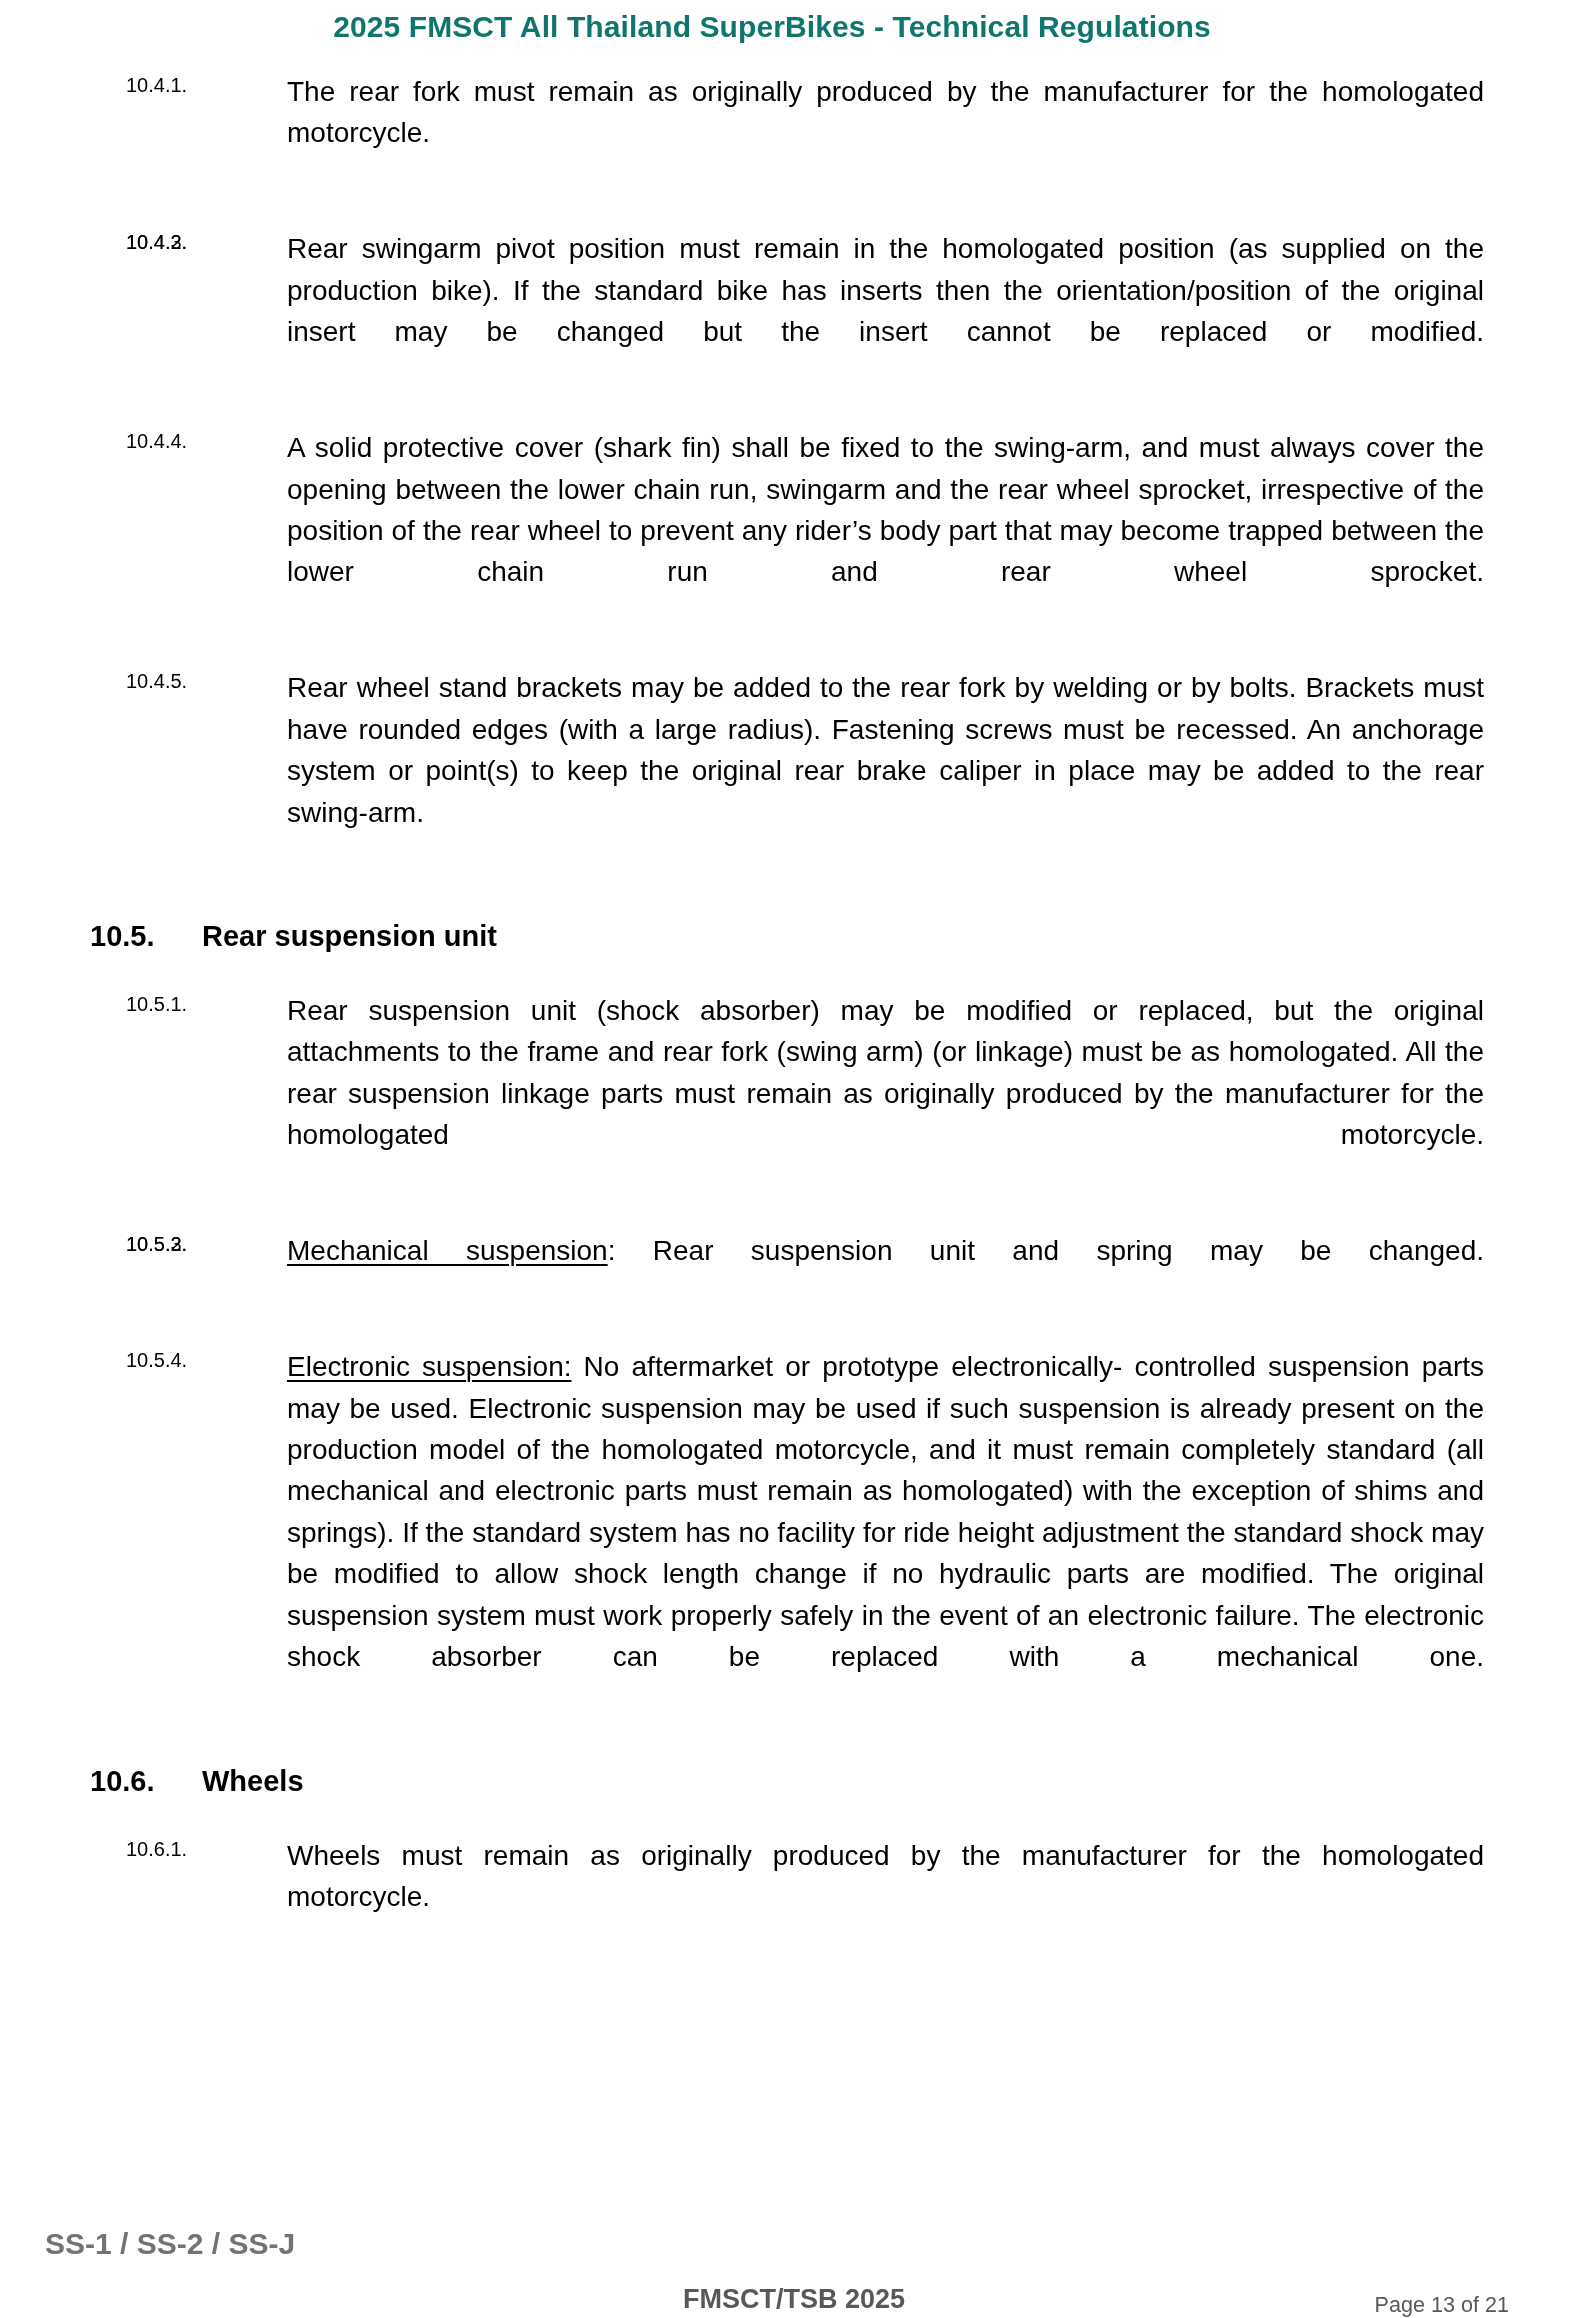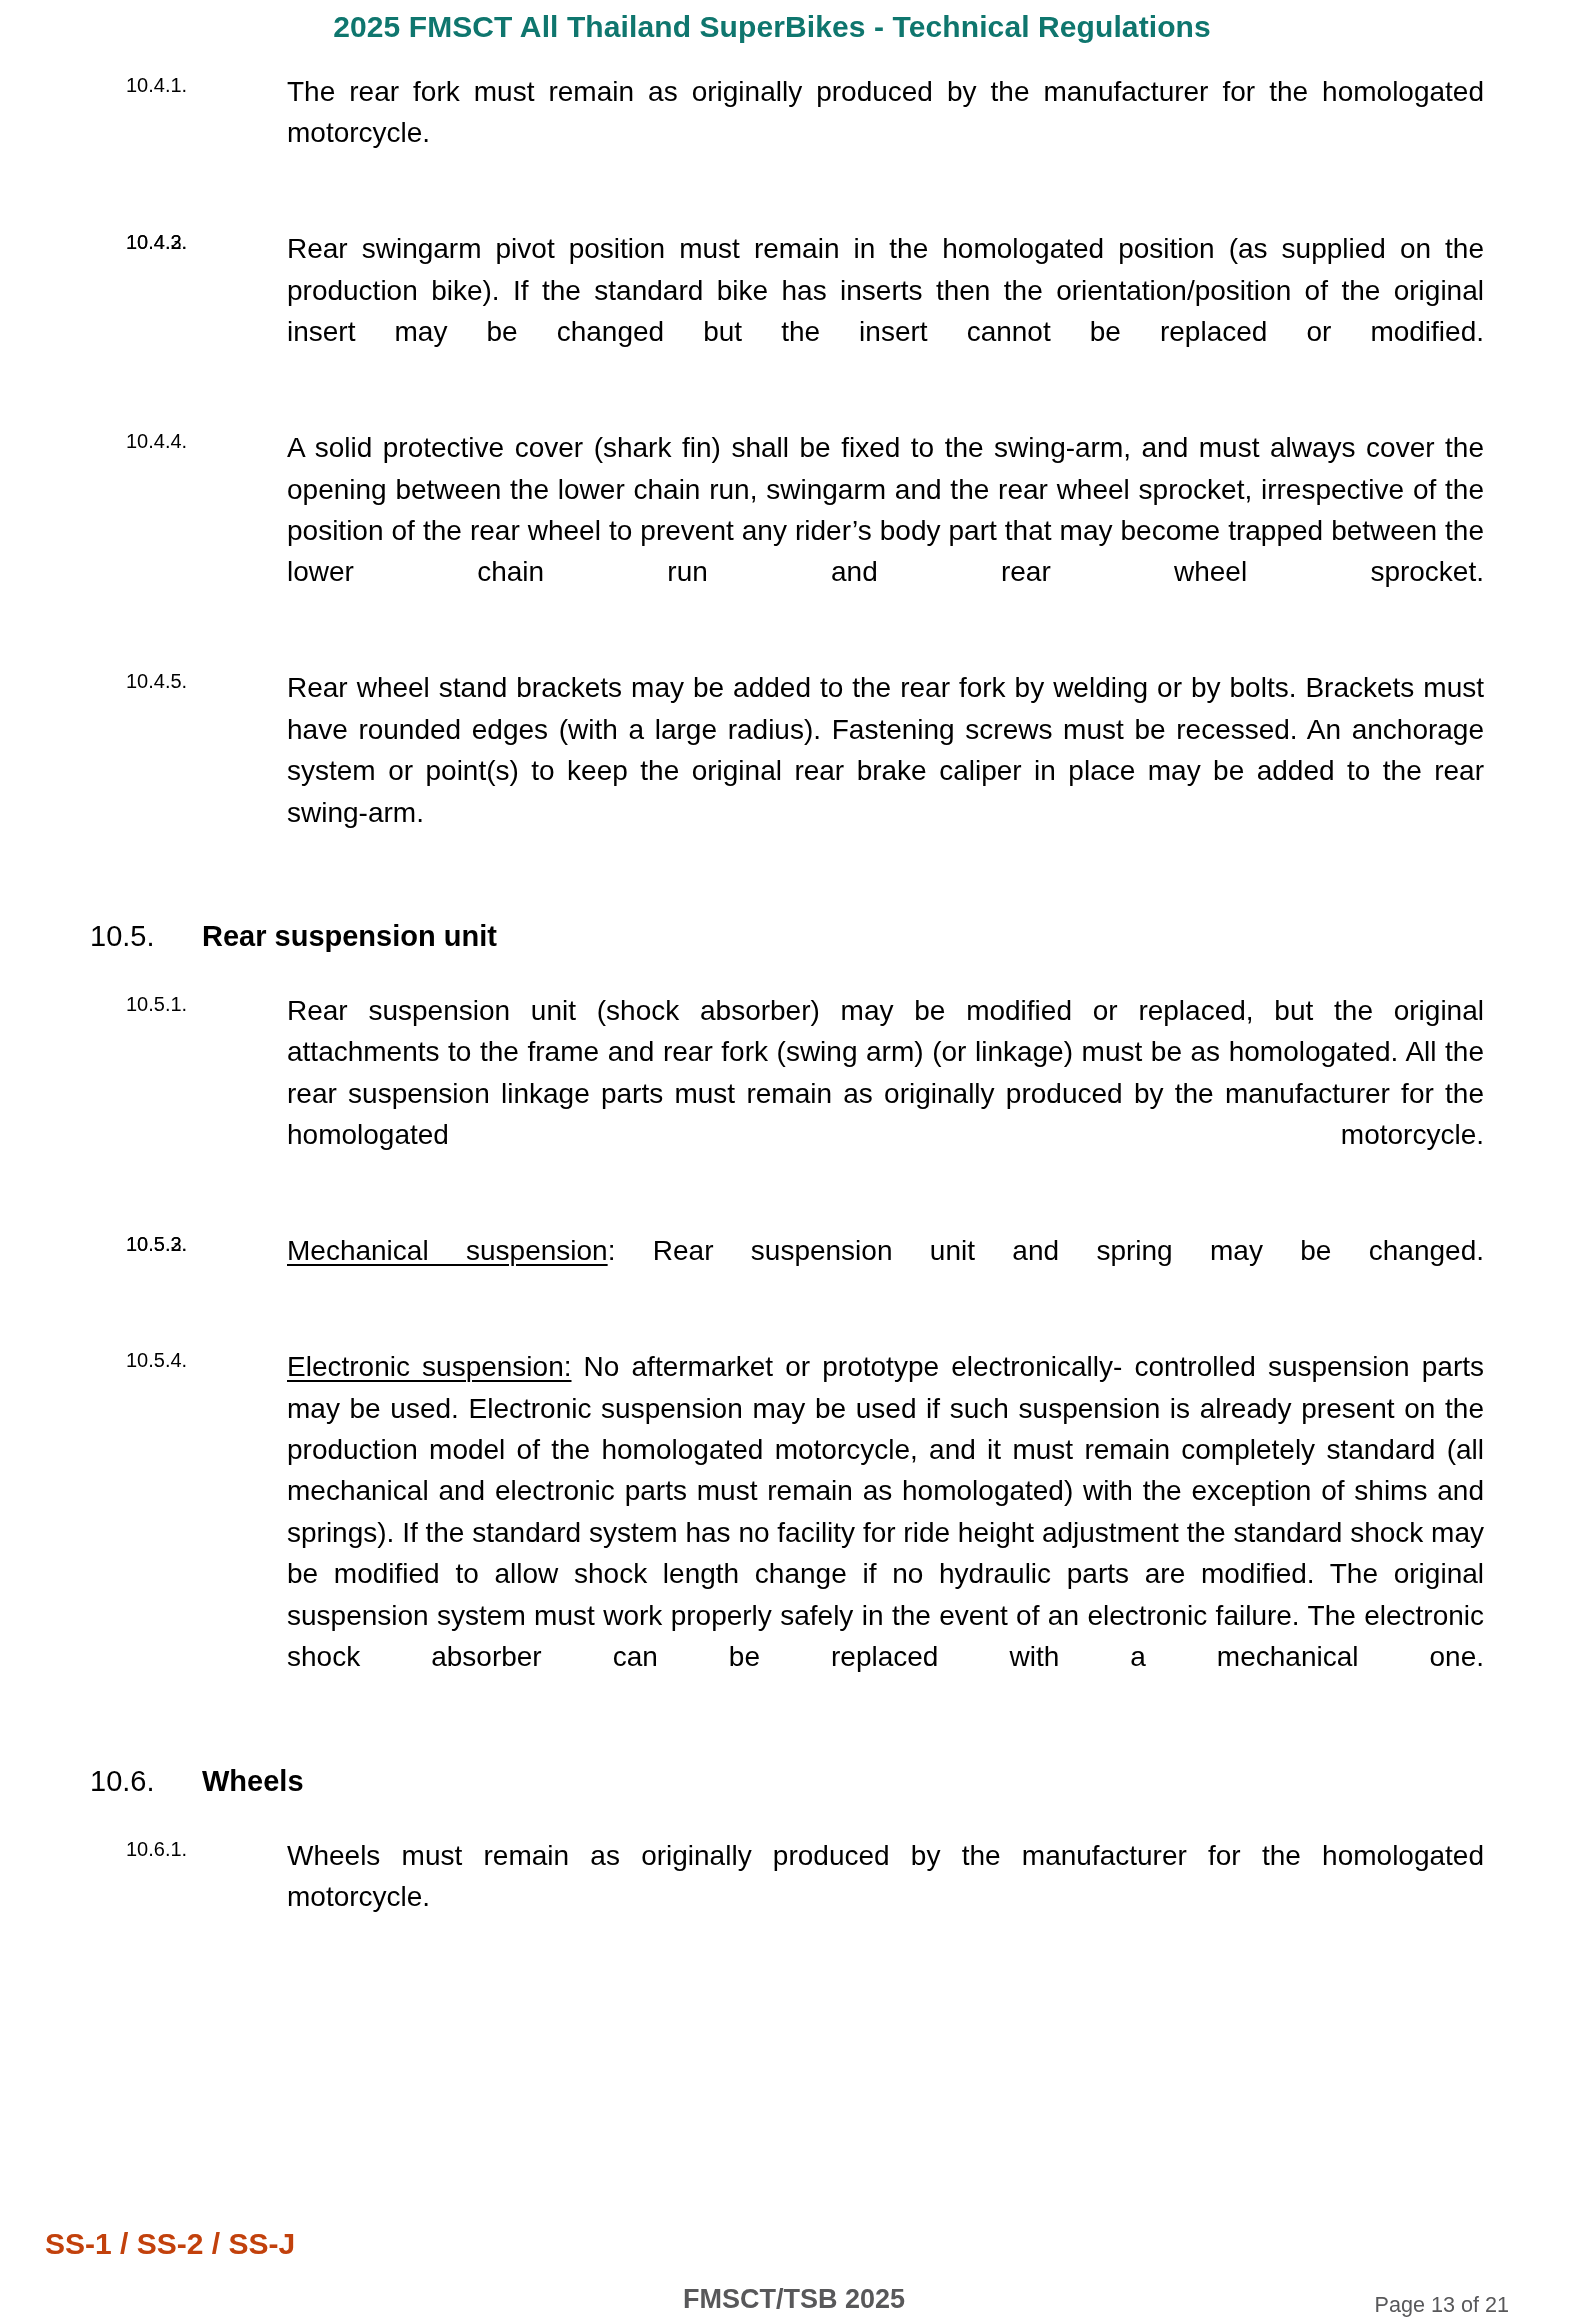--- a/index.html
+++ b/index.html
@@ -95,40 +95,40 @@
     font-weight: bold;
     line-height: 1.4;
     color: #000000;
   }
   .section-heading .num {
     position: absolute;
     left: 90px;
     top: 0;
     width: 115px;
     font-size: 29px;
-    font-weight: normal;
+    font-weight: bold;
     line-height: 1.4;
     white-space: nowrap;
   }
 
   
   .doc-footer {
     position: absolute;
     left: 0;
     bottom: 0;
     width: 1572px;
     height: 144px;
   }
   .footer-class {
     position: absolute;
     left: 45px;
     top: 52px;
     font-size: 30px;
     font-weight: bold;
-    color: #c2410c;
+    color: #737373;
     white-space: nowrap;
   }
   .footer-center {
     position: absolute;
     left: 8px;
     top: 109px;
     width: 1572px;
     text-align: center;
     font-size: 27px;
     font-weight: bold;

